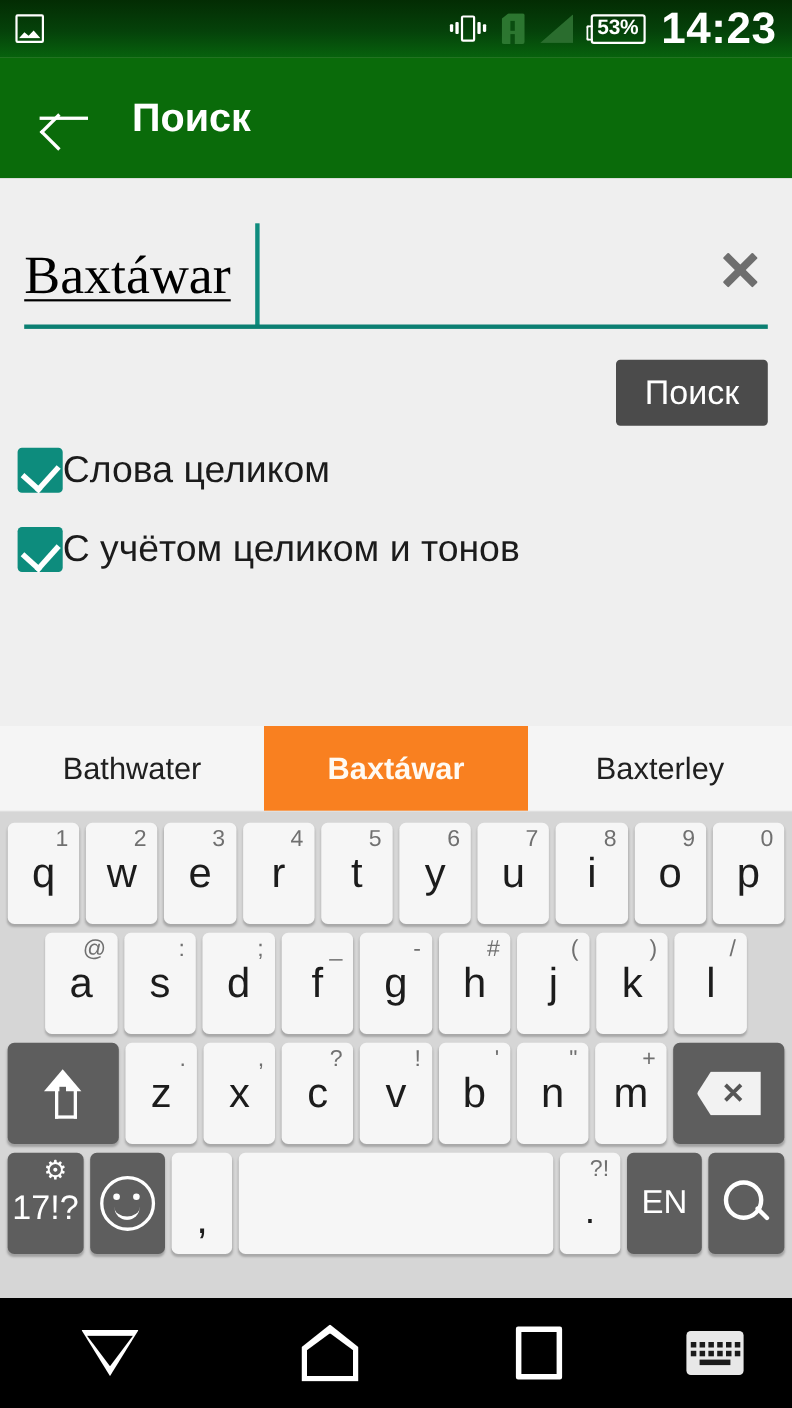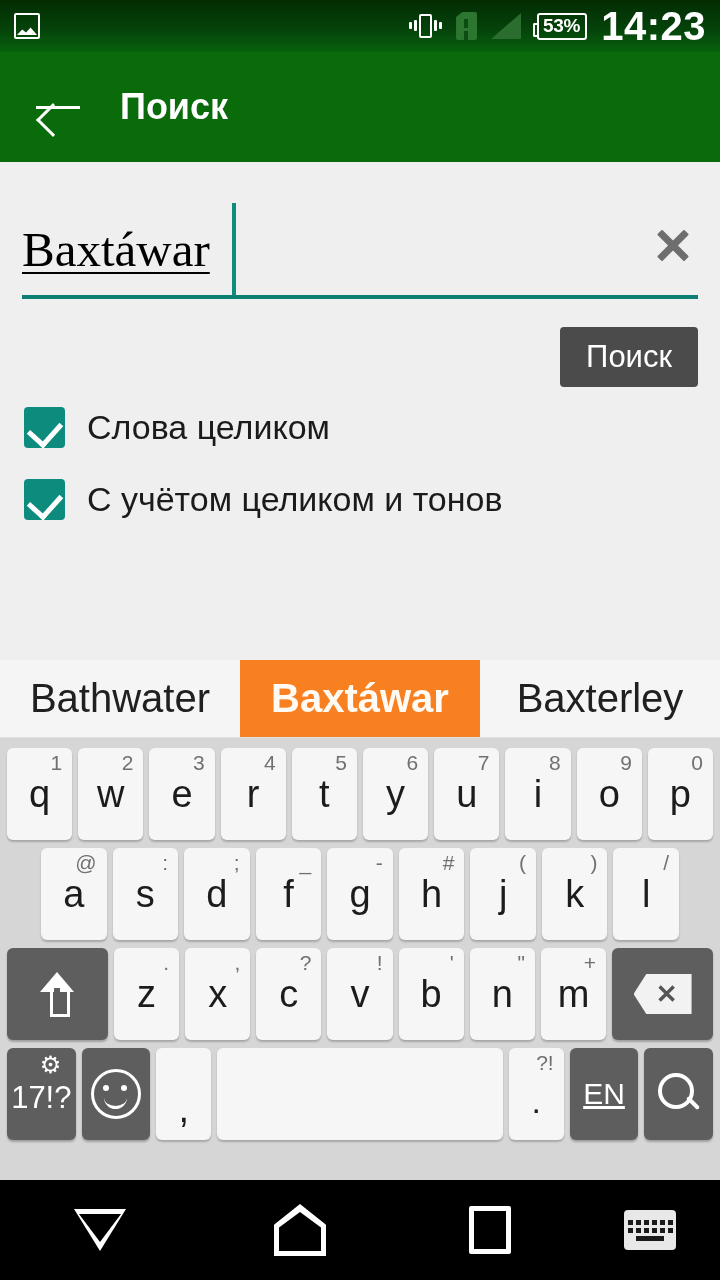--- a/index.html
+++ b/index.html
@@ -115,41 +115,41 @@
     position: absolute; top: 133px; left: 22px; width: 676px; height: 4px; background: #0b7f72;
   }
 
   .search-btn {
     position: absolute; top: 165px; right: 22px;
     background: #4b4b4b; color: #fff; border: none; border-radius: 4px;
     padding: 12px 26px; font-size: 31px; font-family: "Liberation Sans", sans-serif;
     cursor: pointer;
   }
 
-  .checkrow { position: absolute; left: 24px; display: flex; align-items: center; gap: 22px; cursor: pointer; }
+  .checkrow { position: absolute; left: 16px; display: flex; align-items: center; cursor: pointer; }
   .checkrow.r1 { top: 245px; }
   .checkrow.r2 { top: 317px; }
   .checkbox {
     width: 41px; height: 41px; background: #0d8c7d; border-radius: 4px; position: relative; flex: none;
   }
   .checkbox::after {
     content: ""; position: absolute; left: 10px; top: 8px; width: 17px; height: 25px;
     border-right: 5px solid #fff; border-bottom: 5px solid #fff; transform: rotate(42deg);
   }
   .checklabel { font-size: 34px; color: #1b1b1b; white-space: nowrap; }
 
   
   .suggestions {
     position: absolute; top: 660px; left: 0; width: 720px; height: 78px;
     background: #f5f5f5; display: flex; align-items: stretch;
     border-bottom: 1px solid #e0e0e0;
   }
   .sugg {
     flex: 1; display: flex; align-items: center; justify-content: center;
-    font-size: 40px; color: #202020; cursor: pointer;
+    font-size: 28px; color: #202020; cursor: pointer;
   }
   .sugg.active { background: #f98020; color: #fffaf3; font-weight: bold; }
 
   
   .keyboard {
     position: absolute; top: 738px; left: 0; width: 720px; height: 442px;
     background: #d6d6d6; padding: 6px 3px 4px;
   }
   .krow { display: flex; justify-content: center; align-items: stretch; height: 100px; gap: 6px; padding: 4px 4px; }
   .key {
@@ -456,21 +456,21 @@
         <span class="comma-glyph">,</span>
       </div>
       <div class="key space">
         <span class="main"></span>
       </div>
       <div class="key period">
         <span class="hint">?!</span>
         <span class="period-dot">.</span>
       </div>
       <div class="key dark lang">
-        <span class="main" style="font-size:30px;text-decoration:underline;">EN</span>
+        <span class="main" style="font-size:30px;">EN</span>
       </div>
       <div class="key dark searchk">
         <div class="magnifier"></div>
       </div>
     </div>
   </div>
 
   <div class="navbar">
     <div class="nav-btn nav-back">
       <div class="tri-wrap"></div>

